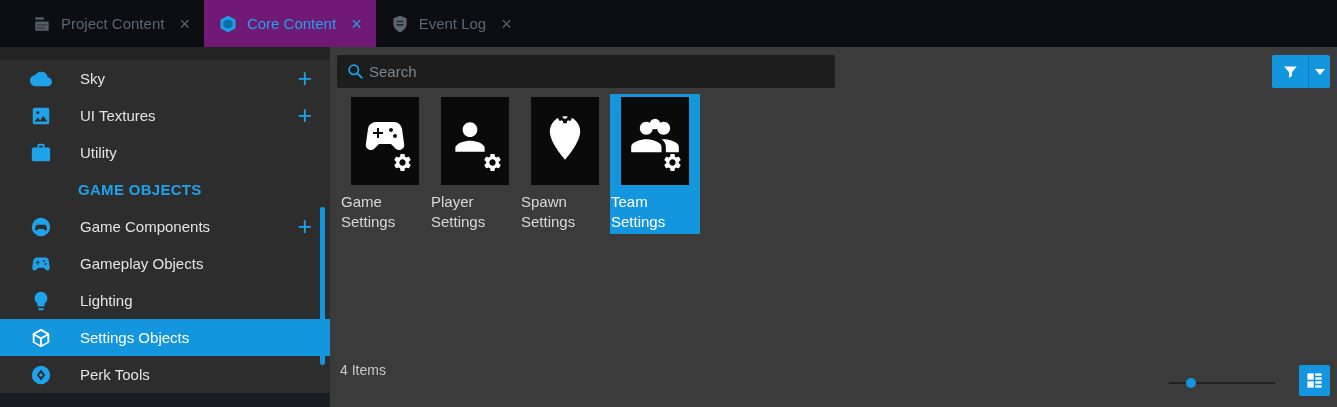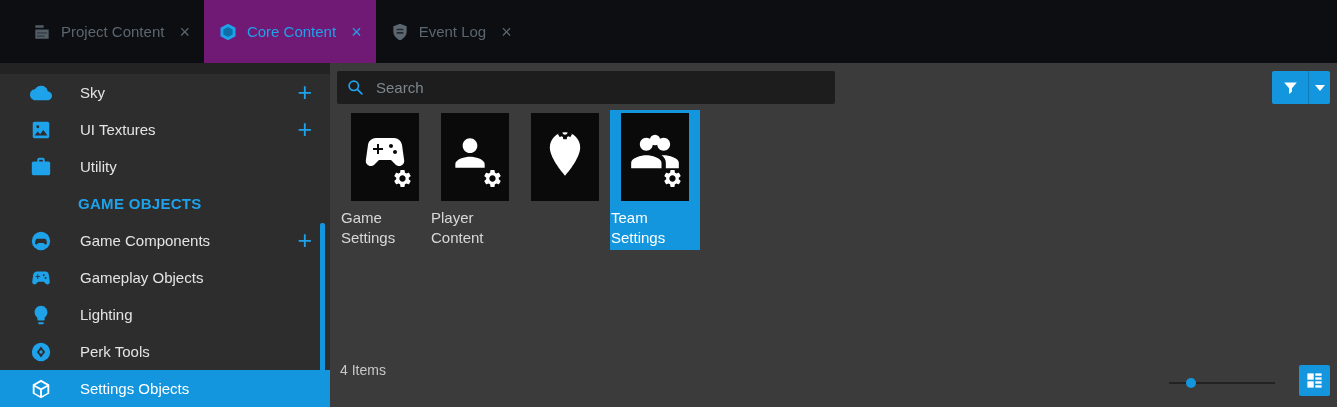--- a/index.html
+++ b/index.html
@@ -1,21 +1,21 @@
 <!DOCTYPE html>
 <html><head>
 <meta charset="utf-8">
 <style>
   * { box-sizing: border-box; margin: 0; padding: 0; }
   html,body { width:1337px; height:407px; overflow:hidden; }
   body { font-family:"Liberation Sans", sans-serif; background:#3b3b3b; }
   .app { width:1337px; height:407px; display:flex; flex-direction:column; }
 
   
-  .tabbar { height:63px; flex:none; background:#0c0e11; display:flex; align-items:stretch; padding-left:18px; }
+  .tabbar { height:47px; flex:none; background:#0c0e11; display:flex; align-items:stretch; padding-left:18px; }
   .tab { display:flex; align-items:center; gap:9px; padding:0 14px; font-size:15px; color:#5b6670; cursor:default; }
   .tab.active { background:#701a75; color:#1ea2ea; }
   .tab .ticon { width:20px; height:20px; display:flex; }
   .tab .ticon svg { width:20px; height:20px; }
   .tab .close { margin-left:6px; font-size:18px; line-height:1; color:#5b6670; }
   .tab.active .close { color:#1ea2ea; }
 
   
   .bodyrow { flex:1; display:flex; min-height:0; }
 
@@ -29,21 +29,21 @@
   .plus { margin-left:auto; padding-right:18px; color:#1ea2ea; font-size:25px; font-weight:300; line-height:1; }
   .srow.header { color:#1ea2ea; font-weight:700; letter-spacing:.3px;margin-left:48px; }
   .srow.selected { background:#1396de; color:#ffffff; }
   .srow.selected .sicon { color:#ffffff; }
   .partial-bottom { flex:1; background:#191d21; }
   .vscroll { position:absolute; right:5px; top:160px; width:5px; height:158px; background:#1396de; border-radius:2px; }
 
   
   .main { flex:1; position:relative; background:#3b3b3b; }
   .toolbar { display:flex; align-items:flex-start; padding:8px 7px 0 7px; }
-  .search { width:498px; height:33px; background:#1d1d1e; border-radius:2px; display:flex; align-items:center; padding:0 10px; gap:12px; }
+  .search { width:498px; height:33px; background:#1d1d1e; border-radius:2px; display:flex; align-items:center; padding:0 10px; gap:5px; }
   .search svg { width:17px; height:17px; flex:none; }
   .search input { flex:1; background:transparent; border:0; outline:0; color:#dddddd; font-size:15px; font-family:"Liberation Sans", sans-serif; }
   .search input::placeholder { color:#7e868c; }
   .filterbtn { margin-left:auto; height:33px; width:58px; background:#1396de; border-radius:2px; display:flex; align-items:stretch; cursor:pointer; }
   .f-main { flex:1; display:flex; align-items:center; justify-content:center; }
   .f-caret { width:22px; border-left:1px solid rgba(0,0,0,.18); display:flex; align-items:center; justify-content:center; }
   .caret { width:0; height:0; border-left:5px solid transparent; border-right:5px solid transparent; border-top:6px solid #ffffff; }
 
   
   .grid { display:flex; padding:6px 0 0 10px; }
@@ -168,38 +168,38 @@
 
       <div class="srow">
         <span class="sicon">
           <svg viewBox="0 0 24 24">
               <path fill="currentColor" d="M9 21c0 .55.45 1 1 1h4c.55 0 1-.45 1-1v-1H9v1zm3-19C8.14 2 5 5.14 5 9c0 2.38 1.19 4.47 3 5.74V17c0 .55.45 1 1 1h6c.55 0 1-.45 1-1v-2.26c1.81-1.27 3-3.36 3-5.74 0-3.86-3.14-7-7-7z"></path>
             </svg>
         </span>
         <span class="slabel">Lighting</span>
       </div>
 
+      <div class="srow selected">
+        <span class="sicon">
+          <svg viewBox="0 0 24 24">
+              <path fill="currentColor" d="M12 2L3 7v10l9 5 9-5V7l-9-5zm0 2.3l6.3 3.5L12 11.3 5.7 7.8 12 4.3zM5 9.6l6 3.4v6.7l-6-3.3V9.6zm8 10.1v-6.7l6-3.4v6.8l-6 3.3z"></path>
+            </svg>
+        </span>
+        <span class="slabel">Settings Objects</span>
+      </div>
+
       <div class="srow">
         <span class="sicon">
           <svg viewBox="0 0 24 24">
               <circle cx="12" cy="12" r="10" fill="currentColor"></circle>
               <path fill="#2d2d2d" d="M12 6l4.5 6L12 18l-4.5-6L12 6z"></path>
               <circle cx="12" cy="12" r="1.8" fill="currentColor"></circle>
             </svg>
         </span>
         <span class="slabel">Perk Tools</span>
-      </div>
-
-      <div class="srow selected">
-        <span class="sicon">
-          <svg viewBox="0 0 24 24">
-              <path fill="currentColor" d="M12 2L3 7v10l9 5 9-5V7l-9-5zm0 2.3l6.3 3.5L12 11.3 5.7 7.8 12 4.3zM5 9.6l6 3.4v6.7l-6-3.3V9.6zm8 10.1v-6.7l6-3.4v6.8l-6 3.3z"></path>
-            </svg>
-        </span>
-        <span class="slabel">Settings Objects</span>
       </div>
 
       <div class="partial-bottom"></div>
       <div class="vscroll"></div>
     </div>
 
     <div class="main">
 
       <div class="toolbar">
         <div class="search">
@@ -241,34 +241,35 @@
           <div class="tile">
             <svg viewBox="0 0 24 24" width="44" height="44" style="margin:0 10px 8px 0">
                 <path fill="#ffffff" d="M12 12c2.21 0 4-1.79 4-4s-1.79-4-4-4-4 1.79-4 4 1.79 4 4 4zm0 2c-2.67 0-8 1.34-8 4v2h16v-2c0-2.66-5.33-4-8-4z"></path>
               </svg>
             <span class="gear-badge">
               <svg viewBox="0 0 24 24" width="21" height="21">
                   <path d="M19.14 12.94c.04-.3.06-.61.06-.94 0-.32-.02-.64-.07-.94l2.03-1.58c.18-.14.23-.41.12-.61l-1.92-3.32c-.12-.22-.37-.29-.59-.22l-2.39.96c-.5-.38-1.03-.7-1.62-.94l-.36-2.54c-.04-.24-.24-.41-.48-.41h-3.84c-.24 0-.43.17-.47.41l-.36 2.54c-.59.24-1.13.57-1.62.94l-2.39-.96c-.22-.08-.47 0-.59.22L2.74 8.87c-.12.21-.08.47.12.61l2.03 1.58c-.05.3-.09.63-.09.94s.02.64.07.94l-2.03 1.58c-.18.14-.23.41-.12.61l1.92 3.32c.12.22.37.29.59.22l2.39-.96c.5.38 1.03.7 1.62.94l.36 2.54c.05.24.24.41.48.41h3.84c.24 0 .44-.17.47-.41l.36-2.54c.59-.24 1.13-.56 1.62-.94l2.39.96c.22.08.47 0 .59-.22l1.92-3.32c.12-.22.07-.47-.12-.61l-2.01-1.58zM12 15.6c-1.98 0-3.6-1.62-3.6-3.6s1.62-3.6 3.6-3.6 3.6 1.62 3.6 3.6-1.62 3.6-3.6 3.6z"></path>
                 </svg>
             </span>
           </div>
-          <div class="clabel">Player Content</div>
+          <div class="clabel">Player Settings</div>
         </div>
 
         <div class="cell">
           <div class="tile">
             <svg viewBox="0 0 24 24" width="52" height="52" style="margin-bottom:6px">
                 <path fill="#ffffff" d="M12 2C8.13 2 5 5.13 5 9c0 5.25 7 13 7 13s7-7.75 7-13c0-3.87-3.13-7-7-7z"></path>
               </svg>
             <span class="gear-hole">
               <svg viewBox="0 0 24 24" width="18" height="18">
                   <path d="M19.14 12.94c.04-.3.06-.61.06-.94 0-.32-.02-.64-.07-.94l2.03-1.58c.18-.14.23-.41.12-.61l-1.92-3.32c-.12-.22-.37-.29-.59-.22l-2.39.96c-.5-.38-1.03-.7-1.62-.94l-.36-2.54c-.04-.24-.24-.41-.48-.41h-3.84c-.24 0-.43.17-.47.41l-.36 2.54c-.59.24-1.13.57-1.62.94l-2.39-.96c-.22-.08-.47 0-.59.22L2.74 8.87c-.12.21-.08.47.12.61l2.03 1.58c-.05.3-.09.63-.09.94s.02.64.07.94l-2.03 1.58c-.18.14-.23.41-.12.61l1.92 3.32c.12.22.37.29.59.22l2.39-.96c.5.38 1.03.7 1.62.94l.36 2.54c.05.24.24.41.48.41h3.84c.24 0 .44-.17.47-.41l.36-2.54c.59-.24 1.13-.56 1.62-.94l2.39.96c.22.08.47 0 .59-.22l1.92-3.32c.12-.22.07-.47-.12-.61l-2.01-1.58zM12 15.6c-1.98 0-3.6-1.62-3.6-3.6s1.62-3.6 3.6-3.6 3.6 1.62 3.6 3.6-1.62 3.6-3.6 3.6z"></path>
                 </svg>
             </span>
           </div>
+          <div class="clabel">Spawn Settings</div>
         </div>
 
         <div class="cell selected">
           <div class="tile">
             <svg viewBox="0 0 24 24" width="52" height="52" style="margin-bottom:8px">
                 <path fill="#ffffff" d="M16 11c1.66 0 2.99-1.34 2.99-3S17.66 5 16 5s-3 1.34-3 3 1.34 3 3 3zm-8 0c1.66 0 2.99-1.34 2.99-3S9.66 5 8 5 5 6.34 5 8s1.34 3 3 3zm0 2c-2.33 0-7 1.17-7 3.5V19h14v-2.5c0-2.33-4.67-3.5-7-3.5zm8 0c-.29 0-.62.02-.97.05 1.16.84 1.97 1.97 1.97 3.45V19h6v-2.5c0-2.33-4.67-3.5-7-3.5z"></path>
                 <circle cx="12" cy="6" r="2.4" fill="#ffffff"></circle>
               </svg>
             <span class="gear-badge">
               <svg viewBox="0 0 24 24" width="21" height="21">

